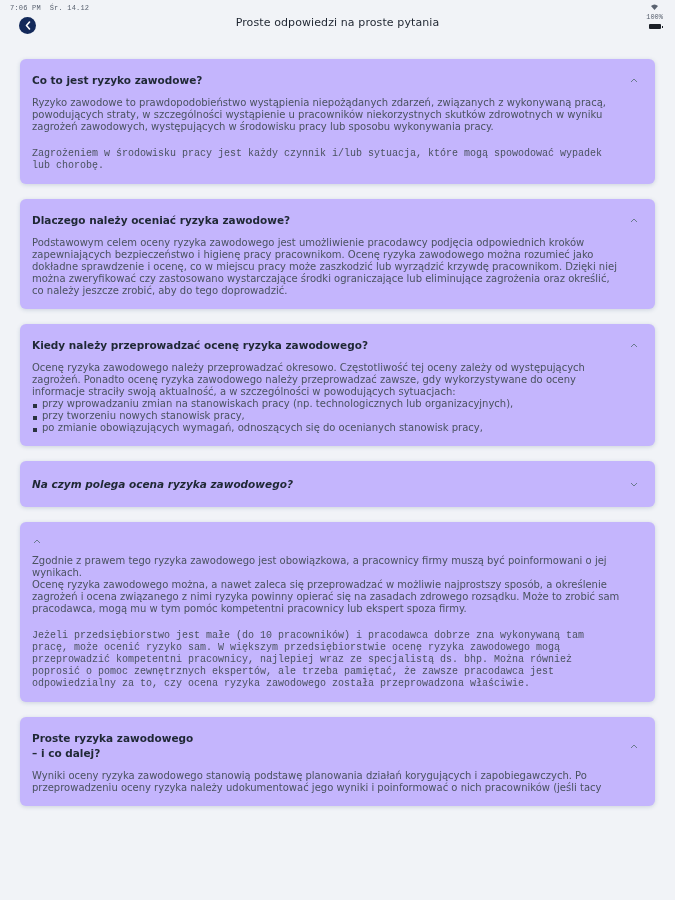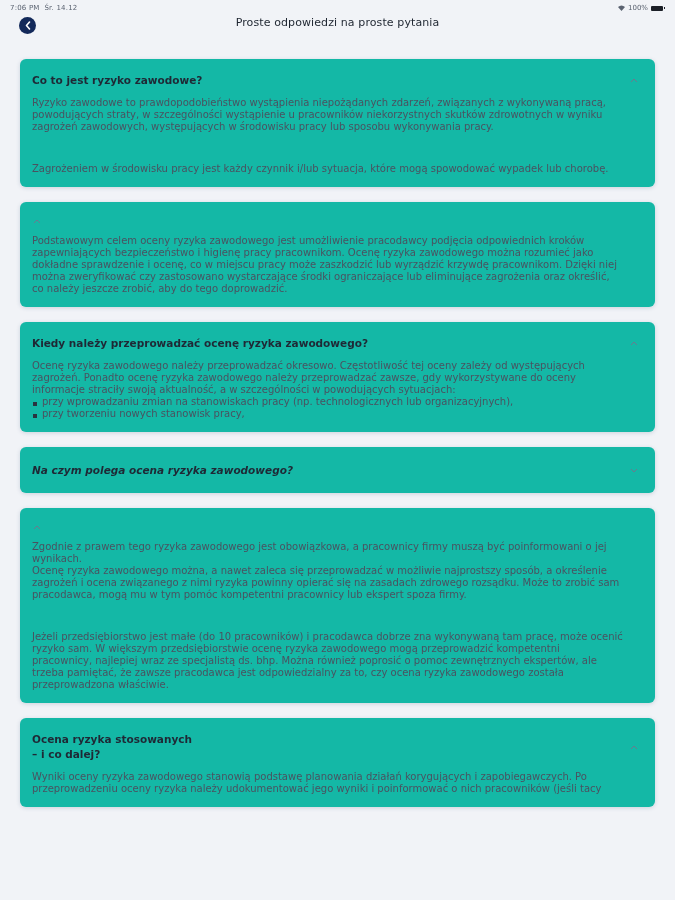--- a/index.html
+++ b/index.html
@@ -14,30 +14,31 @@
       font-family: "DejaVu Sans", sans-serif;
       color: #2a3340;
       position: relative;
     }
     .status-bar {
       position: absolute;
       top: 0; left: 0; right: 0;
       height: 16px;
       font-size: 7px;
       color: #5a6270;
+      font-family: Liberation Mono, monospace;
     }
     .status-left {
       position: absolute;
       left: 10px; top: 4px;
       letter-spacing: 0.2px;
     }
     .status-right {
       position: absolute;
       right: 12px; top: 4px;
-      display: flex; align-items: center; gap: 3px;
+      display: flex; align-items: center; gap: 3px; flex-direction: column;
     }
     .wifi-icon {
       display: inline-block;
       width: 7px; height: 6px;
       font-size: 7px; line-height: 6px;
     }
     .battery-icon {
       display: inline-block;
       width: 12px; height: 5px;
       background: #1b1f27;
@@ -73,21 +74,21 @@
       font-size: 11px;
       color: #1e2530;
       letter-spacing: 0.1px;
     }
     .list {
       position: absolute;
       top: 59px; left: 20px;
       width: 635px;
     }
     .card {
-      background: #14b8a6;
+      background: #c4b5fd;
       border-radius: 6px;
       box-shadow: 0 1px 4px rgba(40,70,110,0.18);
       margin-bottom: 15px;
       padding: 14px 12px 12px 12px;
       position: relative;
       box-sizing: border-box;
     }
     .card-head {
       display: flex;
       justify-content: space-between;
@@ -110,21 +111,22 @@
       margin-top: 9px;
       font-size: 10px;
       line-height: 12px;
       color: #4a5260;
       padding-right: 20px;
     }
     .card-body p {
       margin: 0;
     }
     .card-body p.gap {
-      margin-top: 30px;
+      margin-top: 15px;
+      font-family: Liberation Mono, monospace;
     }
     .card-body ul {
       margin: 0;
       padding: 0;
       list-style: none;
     }
     .card-body li {
       position: relative;
       padding-left: 10px;
     }
@@ -180,20 +182,21 @@
       </span>
     </div>
     <div class="card-body">
       <p>Ryzyko zawodowe to prawdopodobieństwo wystąpienia niepożądanych zdarzeń, związanych z wykonywaną pracą, powodujących straty, w szczególności wystąpienie u pracowników niekorzystnych skutków zdrowotnych w wyniku zagrożeń zawodowych, występujących w środowisku pracy lub sposobu wykonywania pracy.</p>
       <p class="gap">Zagrożeniem w środowisku pracy jest każdy czynnik i/lub sytuacja, które mogą spowodować wypadek lub chorobę.</p>
     </div>
   </div>
 
   <div class="card">
     <div class="card-head">
+      <span class="card-title">Dlaczego należy oceniać ryzyka zawodowe?</span>
       <span class="chevron">
         <svg width="8" height="5" viewBox="0 0 8 5">
             <path d="M1 4 L4 1 L7 4" stroke="#6a7a8e" stroke-width="1" fill="none"></path>
           </svg>
       </span>
     </div>
     <div class="card-body">
       <p>Podstawowym celem oceny ryzyka zawodowego jest umożliwienie pracodawcy podjęcia odpowiednich kroków zapewniających bezpieczeństwo i higienę pracy pracownikom. Ocenę ryzyka zawodowego można rozumieć jako dokładne sprawdzenie i ocenę, co w miejscu pracy może zaszkodzić lub wyrządzić krzywdę pracownikom. Dzięki niej można zweryfikować czy zastosowano wystarczające środki ograniczające lub eliminujące zagrożenia oraz określić, co należy jeszcze zrobić, aby do tego doprowadzić.</p>
     </div>
   </div>
@@ -205,20 +208,21 @@
         <svg width="8" height="5" viewBox="0 0 8 5">
             <path d="M1 4 L4 1 L7 4" stroke="#6a7a8e" stroke-width="1" fill="none"></path>
           </svg>
       </span>
     </div>
     <div class="card-body">
       <p>Ocenę ryzyka zawodowego należy przeprowadzać okresowo. Częstotliwość tej oceny zależy od występujących zagrożeń. Ponadto ocenę ryzyka zawodowego należy przeprowadzać zawsze, gdy wykorzystywane do oceny informacje straciły swoją aktualność, a w szczególności w powodujących sytuacjach:</p>
       <ul>
         <li>przy wprowadzaniu zmian na stanowiskach pracy (np. technologicznych lub organizacyjnych),</li>
         <li>przy tworzeniu nowych stanowisk pracy,</li>
+        <li>po zmianie obowiązujących wymagań, odnoszących się do ocenianych stanowisk pracy,</li>
       </ul>
     </div>
   </div>
 
   <div class="card collapsed">
     <div class="card-head">
       <span class="card-title">Na czym polega ocena ryzyka zawodowego?</span>
       <span class="chevron">
         <svg width="8" height="5" viewBox="0 0 8 5">
             <path d="M1 1 L4 4 L7 1" stroke="#6a7a8e" stroke-width="1" fill="none"></path>
@@ -237,21 +241,21 @@
     </div>
     <div class="card-body">
       <p>Zgodnie z prawem tego ryzyka zawodowego jest obowiązkowa, a pracownicy firmy muszą być poinformowani o jej wynikach.</p>
       <p>Ocenę ryzyka zawodowego można, a nawet zaleca się przeprowadzać w możliwie najprostszy sposób, a określenie zagrożeń i ocena związanego z nimi ryzyka powinny opierać się na zasadach zdrowego rozsądku. Może to zrobić sam pracodawca, mogą mu w tym pomóc kompetentni pracownicy lub ekspert spoza firmy.</p>
       <p class="gap">Jeżeli przedsiębiorstwo jest małe (do 10 pracowników) i pracodawca dobrze zna wykonywaną tam pracę, może ocenić ryzyko sam. W większym przedsiębiorstwie ocenę ryzyka zawodowego mogą przeprowadzić kompetentni pracownicy, najlepiej wraz ze specjalistą ds. bhp. Można również poprosić o pomoc zewnętrznych ekspertów, ale trzeba pamiętać, że zawsze pracodawca jest odpowiedzialny za to, czy ocena ryzyka zawodowego została przeprowadzona właściwie.</p>
     </div>
   </div>
 
   <div class="card">
     <div class="card-head">
-      <span class="card-title">Ocena ryzyka stosowanych
+      <span class="card-title">Proste ryzyka zawodowego
 – i co dalej?</span>
       <span class="chevron">
         <svg width="8" height="5" viewBox="0 0 8 5">
             <path d="M1 4 L4 1 L7 4" stroke="#6a7a8e" stroke-width="1" fill="none"></path>
           </svg>
       </span>
     </div>
     <div class="card-body">
       <p>Wyniki oceny ryzyka zawodowego stanowią podstawę planowania działań korygujących i zapobiegawczych. Po przeprowadzeniu oceny ryzyka należy udokumentować jego wyniki i poinformować o nich pracowników (jeśli tacy</p>
     </div>

